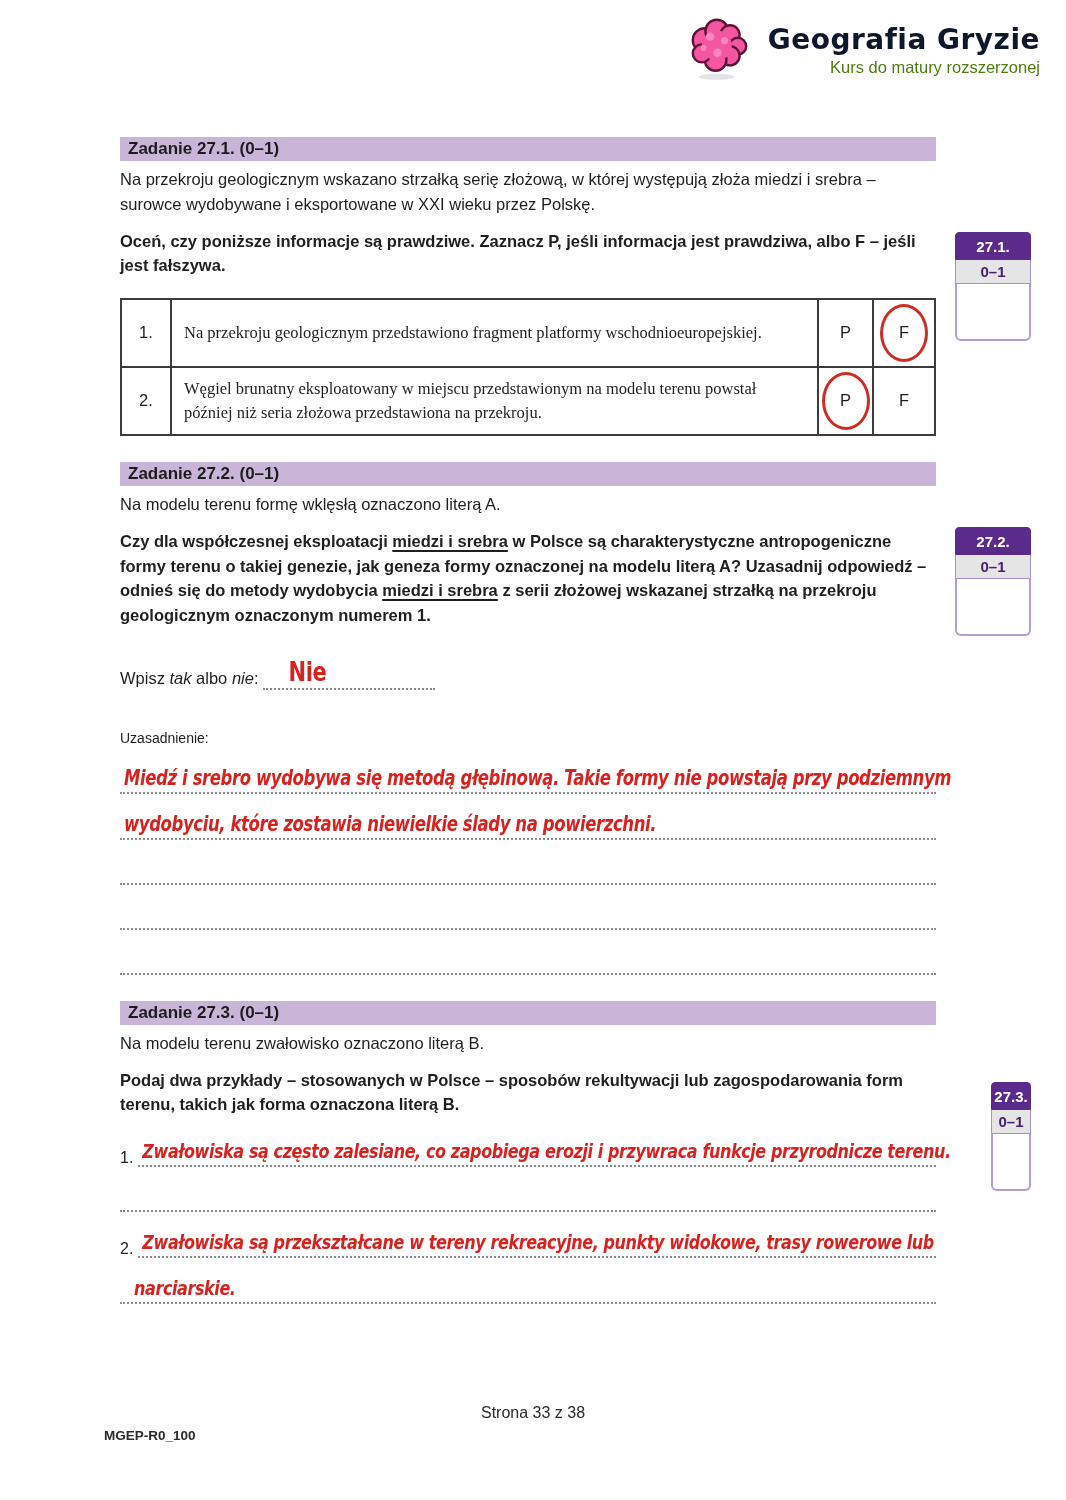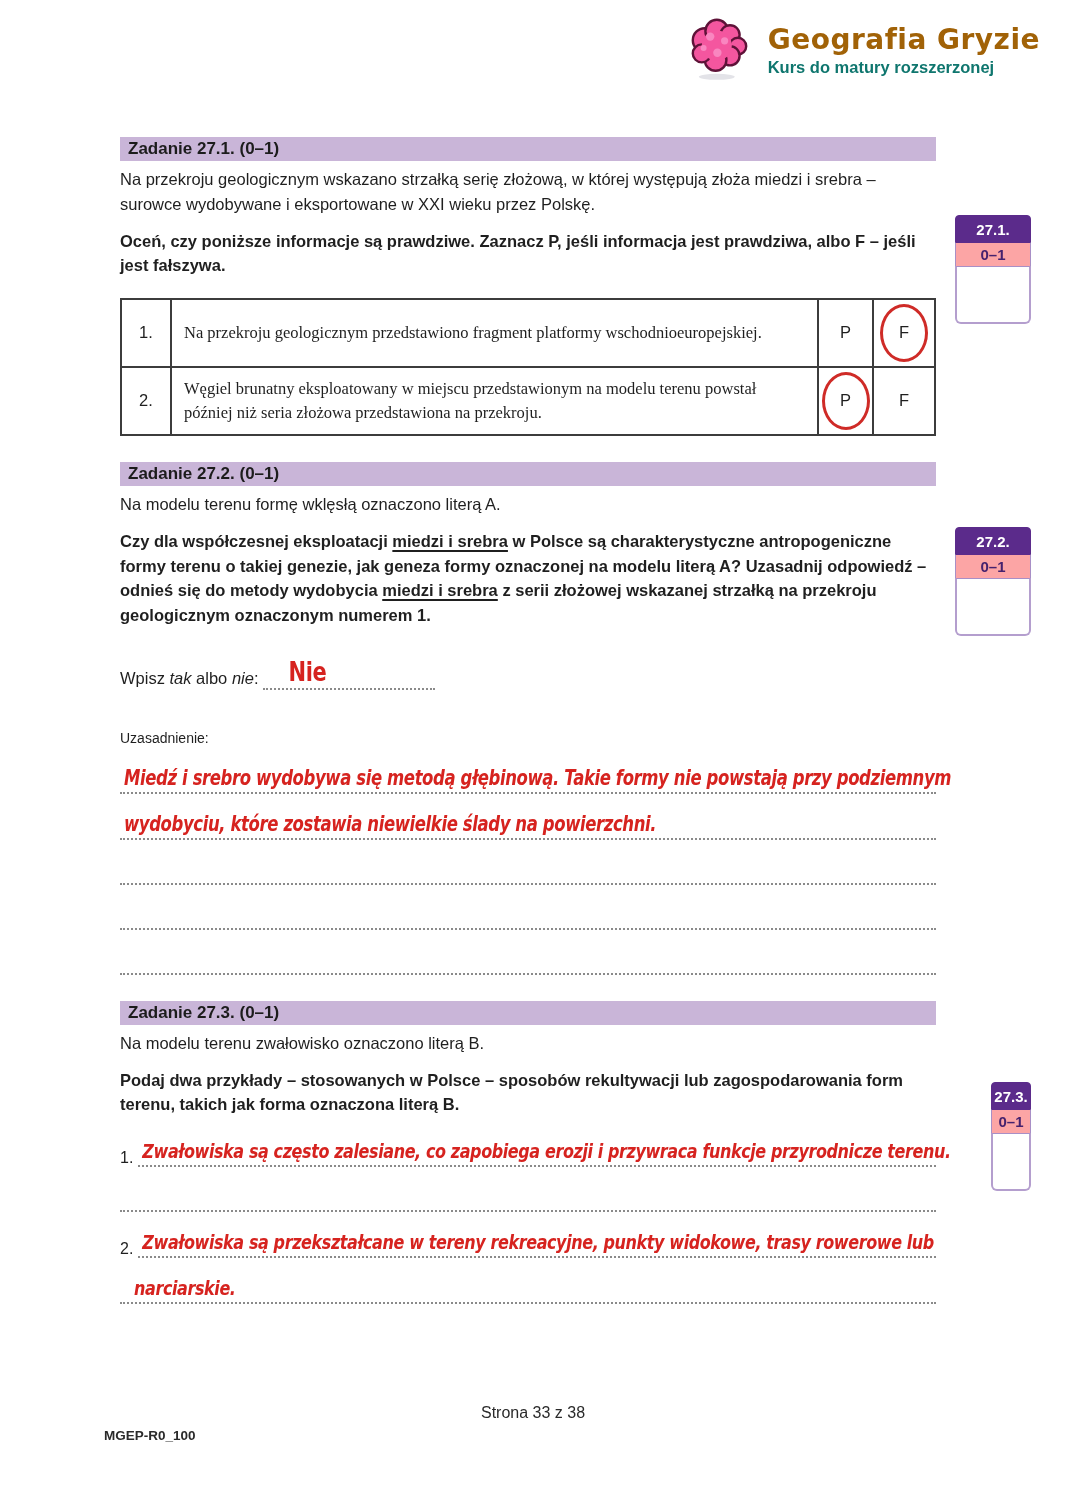--- a/index.html
+++ b/index.html
@@ -5,22 +5,22 @@
   * { margin:0; padding:0; box-sizing:border-box; }
   html,body { background:#ffffff; }
   .page {
     position:relative; width:1066px; height:1500px; background:#fff;
     font-family:"Liberation Sans", sans-serif; color:#1f1f1f; overflow:hidden;
   }
 
   
   .logo { position:absolute; top:14px; right:26px; display:flex; align-items:center; gap:14px; }
   .logo-text { display:flex; flex-direction:column; }
-  .logo-title { font-size:28px; font-weight:bold; color:#a16207; letter-spacing:0.5px; font-family:"DejaVu Sans", sans-serif;text-align:right; }
-  .logo-sub { font-size:16.5px; font-weight:bold; color:#0f766e; margin-top:2px; }
+  .logo-title { font-size:28px; font-weight:bold; color:#0f172a; letter-spacing:0.5px; font-family:"DejaVu Sans", sans-serif;text-align:right; }
+  .logo-sub { font-size:16.5px; font-weight:normal; color:#4d7c0f; margin-top:2px;text-align:right; }
 
   
   .content { position:absolute; left:120px; top:137px; width:816px; }
   .band { background:#c9b5d8; font-weight:bold; font-size:17px; padding:2px 8px; color:#1c1c1c; }
   p.body { font-size:16.5px; line-height:1.5; margin-top:6px; }
   p.bold { font-weight:bold; }
   .u { text-decoration:underline; text-decoration-thickness:2px; text-underline-offset:3px; }
 
   
   table.pf { width:100%; border-collapse:collapse; margin-top:20px; }
@@ -30,21 +30,21 @@
   td.tpf { width:55px; text-align:center; position:relative; font-size:17px; height:68px; }
   td.tpf.circled::after {
     content:""; position:absolute; left:50%; top:50%; width:42px; height:52px;
     border:3px solid #cf2b27; border-radius:50%; transform:translate(-50%,-50%);
   }
 
   
   .scorebox { position:absolute; width:76px; }
   .sb-head { background:#5b2b8b; color:#fff; font-weight:bold; text-align:center; font-size:15px;
              padding:5px 0 4px; border-radius:4px 4px 0 0; border:1px solid #5b2b8b; }
-  .sb-pts  { background:#fca5a5; color:#46226e; font-weight:bold; text-align:center; font-size:15px;
+  .sb-pts  { background:#e5e5e5; color:#46226e; font-weight:bold; text-align:center; font-size:15px;
              padding:3px 0; border-left:1px solid #a88fc6; border-right:1px solid #a88fc6; }
   .sb-body { height:58px; background:#fff; border:2px solid #b49ece; border-top:1px solid #a88fc6;
              border-radius:0 0 6px 6px; }
 
   
   .wpisz-row { margin-top:30px; font-size:16.5px; position:relative; height:32px; display:flex; align-items:flex-end; }
   .wpisz-label { padding-bottom:2px; }
   .dot-short { display:inline-block; width:172px; border-bottom:2px dotted #8a8a8a; position:relative; height:26px; margin-left:4px; }
   .uz-label { margin-top:40px; font-size:14px; }
 
@@ -175,21 +175,21 @@
         </div>
     </div>
     <div class="ansrow">
       <div class="ansline">
           <span class="hw" style="font-size:16px; left:14px;">narciarskie.</span>
         </div>
     </div>
 
   </div>
 
-  <div class="scorebox" style="top:215px; right:35px;">
+  <div class="scorebox" style="top:232px; right:35px;">
     <div class="sb-head">27.1.</div>
     <div class="sb-pts">0–1</div>
     <div class="sb-body"></div>
   </div>
   <div class="scorebox" style="top:527px; right:35px;">
     <div class="sb-head">27.2.</div>
     <div class="sb-pts">0–1</div>
     <div class="sb-body"></div>
   </div>
   <div class="scorebox" style="top:1082px; right:35px;padding-left:36px;">

